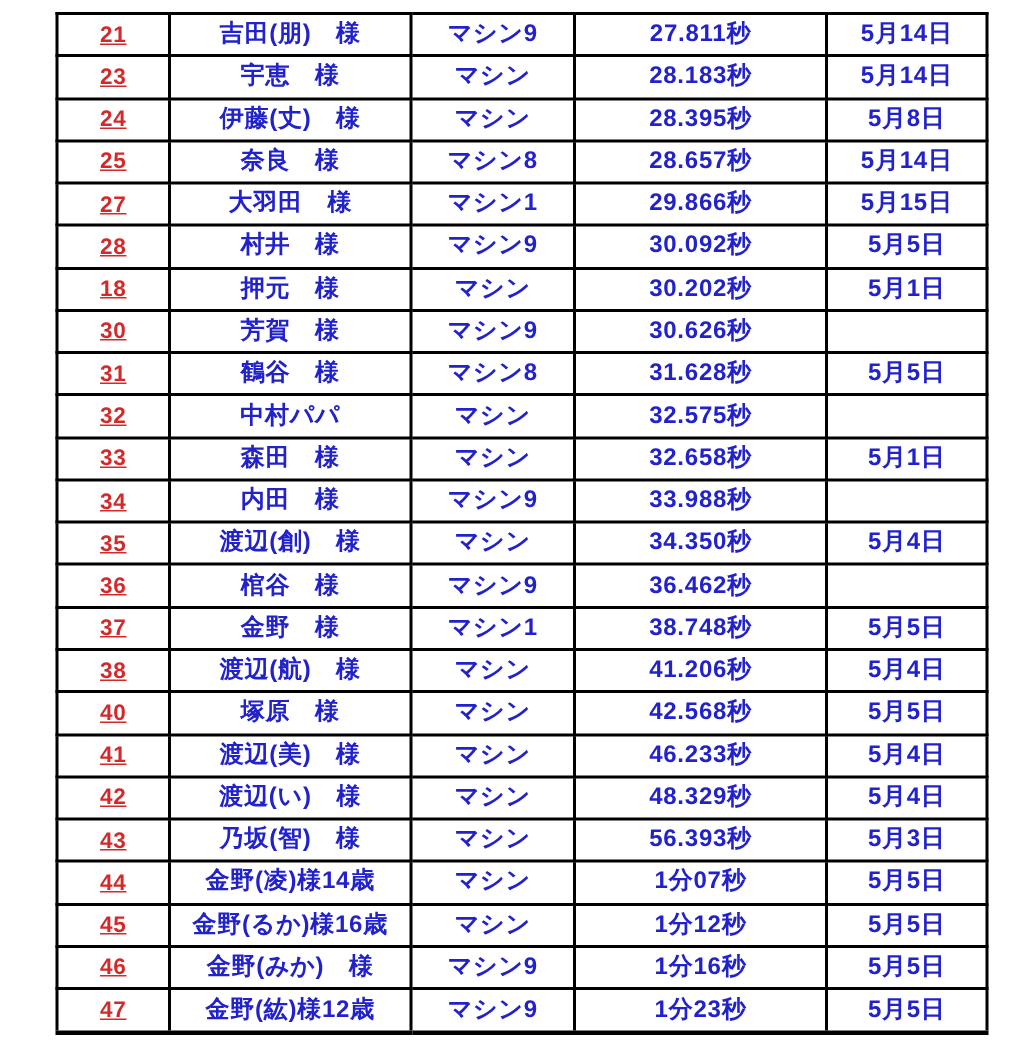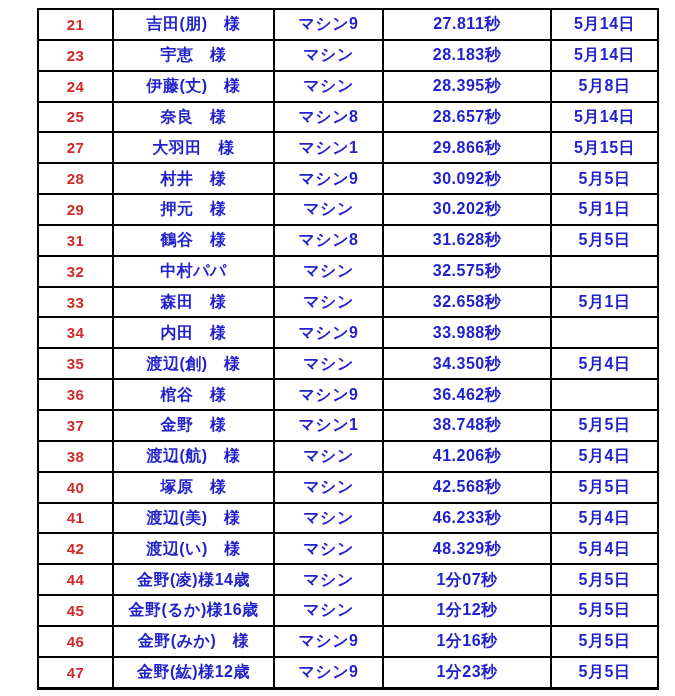--- a/index.html
+++ b/index.html
@@ -30,21 +30,21 @@
     font-size:16px;
     line-height:1;
     padding:0;
     letter-spacing:0.5px;
     white-space:nowrap;
     overflow:hidden;
   }
   .ranking-table tr:last-child td{
     border-bottom:3px solid var(--border-color);
   }
-  td.rank-cell{color:var(--rank-color);font-size:15px;}
+  td.rank-cell{color:var(--rank-color);font-size:15px;text-decoration:underline;}
   td.name-cell,
   td.machine-cell,
   td.time-cell,
   td.date-cell{color:var(--data-color);}
 </style>
 </head>
 <body>
 
 <table class="ranking-table">
   <colgroup>
@@ -91,25 +91,32 @@
         <td class="date-cell">5月15日</td>
       </tr>
       <tr>
         <td class="rank-cell">28</td>
         <td class="name-cell">村井　様</td>
         <td class="machine-cell">マシン9</td>
         <td class="time-cell">30.092秒</td>
         <td class="date-cell">5月5日</td>
       </tr>
       <tr>
-        <td class="rank-cell">29</td>
+        <td class="rank-cell">18</td>
         <td class="name-cell">押元　様</td>
         <td class="machine-cell">マシン</td>
         <td class="time-cell">30.202秒</td>
         <td class="date-cell">5月1日</td>
+      </tr>
+      <tr>
+        <td class="rank-cell">30</td>
+        <td class="name-cell">芳賀　様</td>
+        <td class="machine-cell">マシン9</td>
+        <td class="time-cell">30.626秒</td>
+        <td class="date-cell"></td>
       </tr>
       <tr>
         <td class="rank-cell">31</td>
         <td class="name-cell">鶴谷　様</td>
         <td class="machine-cell">マシン8</td>
         <td class="time-cell">31.628秒</td>
         <td class="date-cell">5月5日</td>
       </tr>
       <tr>
         <td class="rank-cell">32</td>
@@ -175,20 +182,27 @@
         <td class="date-cell">5月4日</td>
       </tr>
       <tr>
         <td class="rank-cell">42</td>
         <td class="name-cell">渡辺(い)　様</td>
         <td class="machine-cell">マシン</td>
         <td class="time-cell">48.329秒</td>
         <td class="date-cell">5月4日</td>
       </tr>
       <tr>
+        <td class="rank-cell">43</td>
+        <td class="name-cell">乃坂(智)　様</td>
+        <td class="machine-cell">マシン</td>
+        <td class="time-cell">56.393秒</td>
+        <td class="date-cell">5月3日</td>
+      </tr>
+      <tr>
         <td class="rank-cell">44</td>
         <td class="name-cell">金野(凌)様14歳</td>
         <td class="machine-cell">マシン</td>
         <td class="time-cell">1分07秒</td>
         <td class="date-cell">5月5日</td>
       </tr>
       <tr>
         <td class="rank-cell">45</td>
         <td class="name-cell">金野(るか)様16歳</td>
         <td class="machine-cell">マシン</td>

